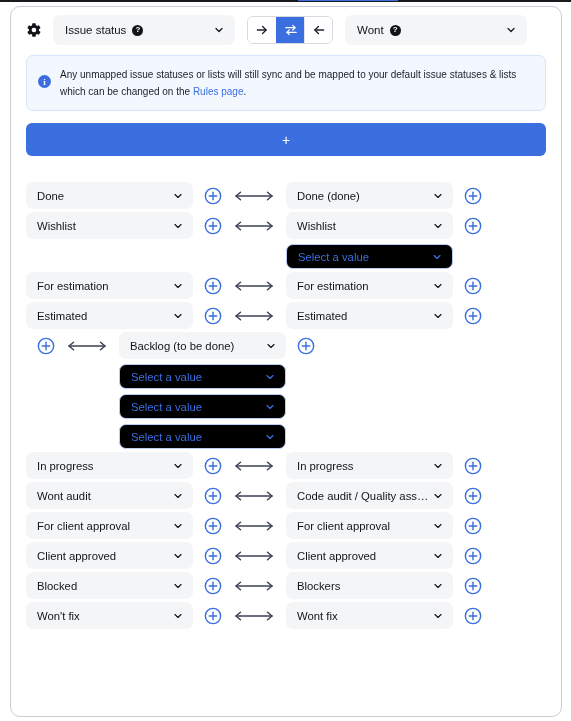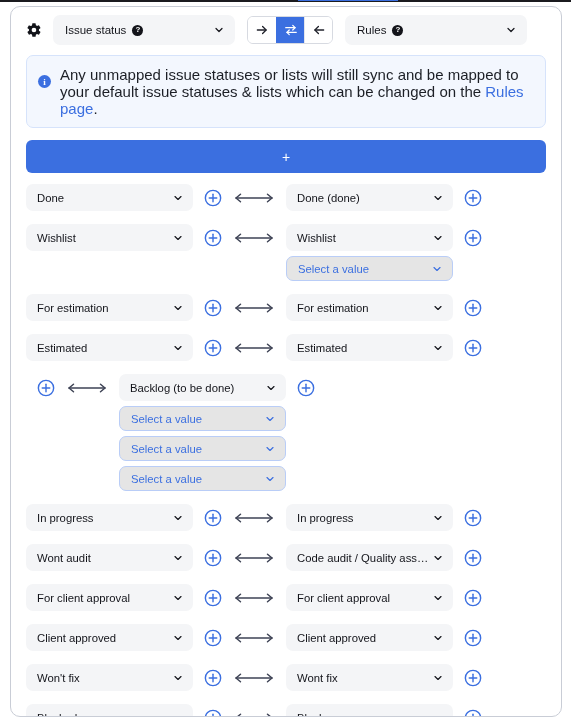--- a/index.html
+++ b/index.html
@@ -125,21 +125,21 @@
     background: #3b6fe0;
     color: #fff;
     font-size: 9px;
     font-weight: bold;
     display: flex; align-items: center; justify-content: center;
     margin-top: 9px;
     margin-right: 9px;
     font-family: "Liberation Serif", serif;
   }
   .banner-text {
-    font-size: 15px;
+    font-size: 10px;
     line-height: 17px;
     color: #1c1f26;
   }
   .banner-text a {
     color: #3b6fe0;
     text-decoration: none;
   }
 
   
   .add-btn {
@@ -160,23 +160,23 @@
   }
   .add-btn .plus-glyph { font-size: 14px; line-height: 1; font-weight: 400; }
 
   
   .rows {
     padding: 10px 15px 0 15px;
   }
   .map-row {
     display: flex;
     align-items: flex-start;
-    margin-top: 13px;
-  }
-  .map-row:first-child { margin-top: 1px; }
+    margin-top: 3px;
+  }
+  .map-row:first-child { margin-top: 16px; }
 
   .col { display: flex; flex-direction: column; gap: 5px; }
   .col.left  { width: 167px; }
   .col.right { width: 167px; }
 
   .sel {
     background: #f4f5f7;
     border: none;
     border-radius: 7px;
     height: 27px;
@@ -184,21 +184,21 @@
     align-items: center;
     padding: 0 9px 0 11px;
     font-size: 11.3px;
     color: #13141a;
     cursor: pointer;
     white-space: nowrap;
     overflow: hidden;
   }
   .sel .txt { overflow: hidden; text-overflow: ellipsis; }
   .sel.placeholder {
-    background: #e5e5e5;
+    background: #000000;
     border: 1px solid #b9cdf7;
     color: #3b6fe0;
     height: 25px;
   }
 
   .plus-ico {
     flex: 0 0 18px;
     width: 18px; height: 18px;
     margin: 5px 0 0 11px;
     cursor: pointer;
@@ -259,21 +259,21 @@
       </button>
       <button class="dir-btn">
         <svg width="14" height="14" viewBox="0 0 24 24" fill="none" stroke="currentColor" stroke-width="2.2" stroke-linecap="round" stroke-linejoin="round">
             <line x1="20" y1="12" x2="5" y2="12"></line>
             <polyline points="11 6 5 12 11 18"></polyline>
           </svg>
       </button>
     </div>
 
     <div class="hdr-select right">
-      <span class="lbl">Rules</span>
+      <span class="lbl">Wont</span>
       <span class="help-icon">?</span>
       <svg class="chev" viewBox="0 0 24 24" fill="none" stroke="#13141a" stroke-width="2.4" stroke-linecap="round" stroke-linejoin="round">
           <polyline points="6 9 12 15 18 9"></polyline>
         </svg>
     </div>
   </div>
 
   <div class="banner">
     <span class="info-icon">i</span>
     <div class="banner-text">
@@ -649,20 +649,59 @@
           <svg viewBox="0 0 24 24" fill="none" stroke="#3b6fe0" stroke-width="1.9">
             <circle cx="12" cy="12" r="10.2"></circle>
             <line x1="12" y1="7" x2="12" y2="17" stroke-linecap="round"></line>
             <line x1="7" y1="12" x2="17" y2="12" stroke-linecap="round"></line>
           </svg>
         </span>
       </div>
       <div class="map-row">
         <div class="col left">
           <div class="sel">
+            <span class="txt">Blocked</span>
+            <svg class="chev" viewBox="0 0 24 24" fill="none" stroke="#13141a" stroke-width="2.3" stroke-linecap="round" stroke-linejoin="round">
+              <polyline points="6 9 12 15 18 9"></polyline>
+            </svg>
+          </div>
+        </div>
+        <span class="plus-ico">
+          <svg viewBox="0 0 24 24" fill="none" stroke="#3b6fe0" stroke-width="1.9">
+            <circle cx="12" cy="12" r="10.2"></circle>
+            <line x1="12" y1="7" x2="12" y2="17" stroke-linecap="round"></line>
+            <line x1="7" y1="12" x2="17" y2="12" stroke-linecap="round"></line>
+          </svg>
+        </span>
+        <span class="connector">
+          <svg width="44" height="12" viewBox="0 0 44 12" fill="none" stroke="#3e4355" stroke-width="1.5" stroke-linecap="round" stroke-linejoin="round">
+            <line x1="4" y1="6" x2="40" y2="6"></line>
+            <polyline points="8.5 2.2 4 6 8.5 9.8"></polyline>
+            <polyline points="35.5 2.2 40 6 35.5 9.8"></polyline>
+          </svg>
+        </span>
+        <div class="col right">
+          <div class="sel">
+            <span class="txt">Blockers</span>
+            <svg class="chev" viewBox="0 0 24 24" fill="none" stroke="#13141a" stroke-width="2.3" stroke-linecap="round" stroke-linejoin="round">
+              <polyline points="6 9 12 15 18 9"></polyline>
+            </svg>
+          </div>
+        </div>
+        <span class="plus-ico">
+          <svg viewBox="0 0 24 24" fill="none" stroke="#3b6fe0" stroke-width="1.9">
+            <circle cx="12" cy="12" r="10.2"></circle>
+            <line x1="12" y1="7" x2="12" y2="17" stroke-linecap="round"></line>
+            <line x1="7" y1="12" x2="17" y2="12" stroke-linecap="round"></line>
+          </svg>
+        </span>
+      </div>
+      <div class="map-row">
+        <div class="col left">
+          <div class="sel">
             <span class="txt">Won't fix</span>
             <svg class="chev" viewBox="0 0 24 24" fill="none" stroke="#13141a" stroke-width="2.3" stroke-linecap="round" stroke-linejoin="round">
               <polyline points="6 9 12 15 18 9"></polyline>
             </svg>
           </div>
         </div>
         <span class="plus-ico">
           <svg viewBox="0 0 24 24" fill="none" stroke="#3b6fe0" stroke-width="1.9">
             <circle cx="12" cy="12" r="10.2"></circle>
             <line x1="12" y1="7" x2="12" y2="17" stroke-linecap="round"></line>
@@ -685,54 +724,15 @@
           </div>
         </div>
         <span class="plus-ico">
           <svg viewBox="0 0 24 24" fill="none" stroke="#3b6fe0" stroke-width="1.9">
             <circle cx="12" cy="12" r="10.2"></circle>
             <line x1="12" y1="7" x2="12" y2="17" stroke-linecap="round"></line>
             <line x1="7" y1="12" x2="17" y2="12" stroke-linecap="round"></line>
           </svg>
         </span>
       </div>
-      <div class="map-row">
-        <div class="col left">
-          <div class="sel">
-            <span class="txt">Blocked</span>
-            <svg class="chev" viewBox="0 0 24 24" fill="none" stroke="#13141a" stroke-width="2.3" stroke-linecap="round" stroke-linejoin="round">
-              <polyline points="6 9 12 15 18 9"></polyline>
-            </svg>
-          </div>
-        </div>
-        <span class="plus-ico">
-          <svg viewBox="0 0 24 24" fill="none" stroke="#3b6fe0" stroke-width="1.9">
-            <circle cx="12" cy="12" r="10.2"></circle>
-            <line x1="12" y1="7" x2="12" y2="17" stroke-linecap="round"></line>
-            <line x1="7" y1="12" x2="17" y2="12" stroke-linecap="round"></line>
-          </svg>
-        </span>
-        <span class="connector">
-          <svg width="44" height="12" viewBox="0 0 44 12" fill="none" stroke="#3e4355" stroke-width="1.5" stroke-linecap="round" stroke-linejoin="round">
-            <line x1="4" y1="6" x2="40" y2="6"></line>
-            <polyline points="8.5 2.2 4 6 8.5 9.8"></polyline>
-            <polyline points="35.5 2.2 40 6 35.5 9.8"></polyline>
-          </svg>
-        </span>
-        <div class="col right">
-          <div class="sel">
-            <span class="txt">Blockers</span>
-            <svg class="chev" viewBox="0 0 24 24" fill="none" stroke="#13141a" stroke-width="2.3" stroke-linecap="round" stroke-linejoin="round">
-              <polyline points="6 9 12 15 18 9"></polyline>
-            </svg>
-          </div>
-        </div>
-        <span class="plus-ico">
-          <svg viewBox="0 0 24 24" fill="none" stroke="#3b6fe0" stroke-width="1.9">
-            <circle cx="12" cy="12" r="10.2"></circle>
-            <line x1="12" y1="7" x2="12" y2="17" stroke-linecap="round"></line>
-            <line x1="7" y1="12" x2="17" y2="12" stroke-linecap="round"></line>
-          </svg>
-        </span>
-      </div>
     </div>
 
 </div>
 
 </body></html>

